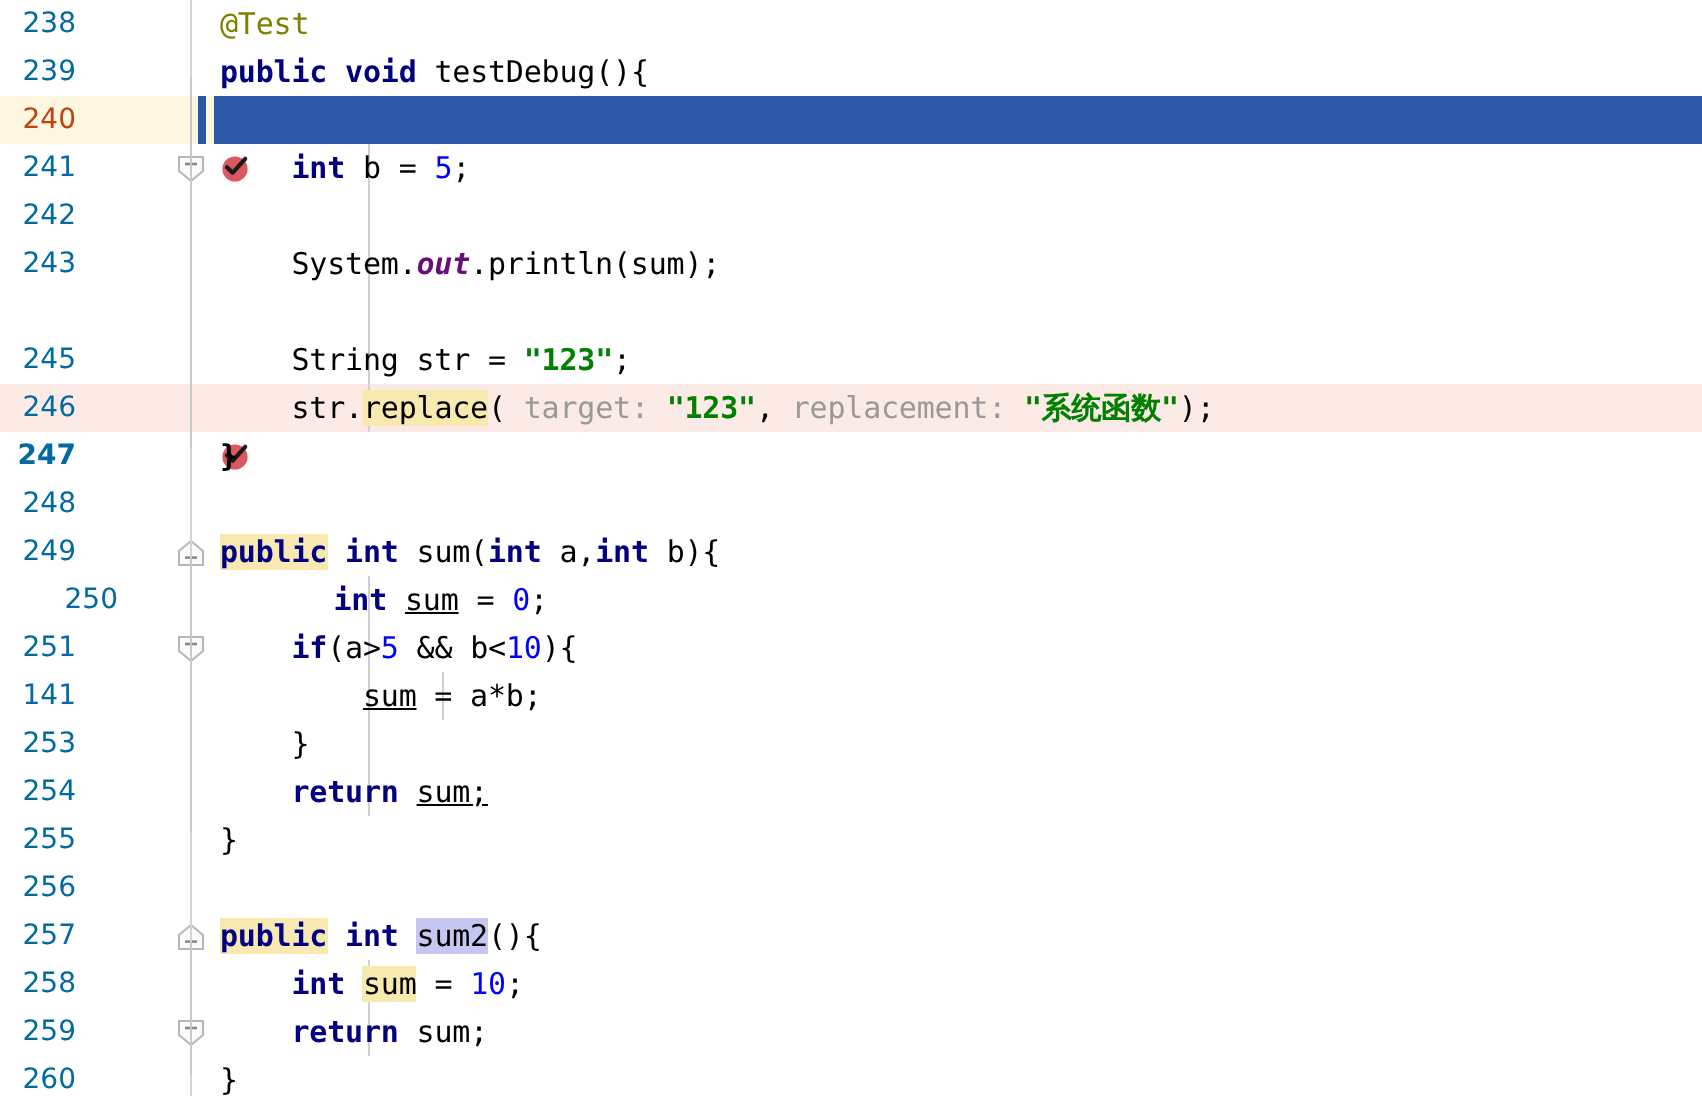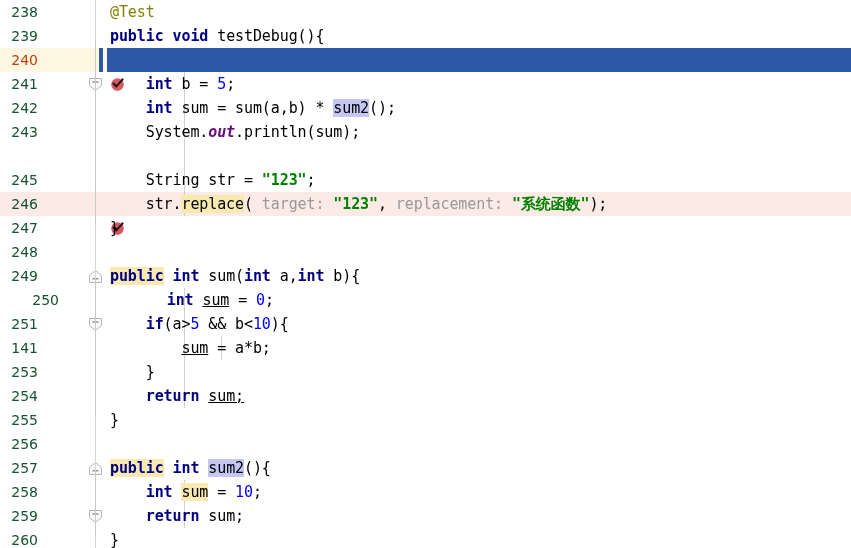--- a/index.html
+++ b/index.html
@@ -37,21 +37,21 @@
     left: 0; right: 0; top: 0; bottom: 0;
     z-index: 0;
   }
   .row.caret-row .row-bg   { background: #fdf7e2; }
   .row.error-row .row-bg   { background: #fbeae6; }
   .lnum {
     position: absolute;
     left: 0;
     width: 38px;
     text-align: right;
-    color: #14532d;
+    color: #0369a1;
     font-family: "DejaVu Sans", sans-serif;
     font-size: 14px;
     line-height: 24px;
   }
   .row.caret-row .lnum { color: #c2410c; }
 
   .gutter-icon {
     position: absolute;
     left: 55px;
     top: 3px;
@@ -176,21 +176,20 @@
 
   <div class="row" style="position:absolute;left:0;right:0;top:72px;">
     <div class="row-bg"></div>
     <div class="lnum" style="top:0">241</div>
     <div class="code">    <span class="kw">int</span><span> </span><span class="plain">b = </span><span class="num">5</span><span class="plain">;</span></div>
   </div>
 
   <div class="row" style="position:absolute;left:0;right:0;top:96px;">
     <div class="row-bg"></div>
     <div class="lnum" style="top:0">242</div>
-    <div class="code">    <span class="kw">int</span><span> </span><span class="plain">sum</span><span class="plain"> = sum(a,b) * </span><span class="plain hl-lavender">sum2</span><span class="plain">();</span></div>
   </div>
 
   <div class="row" style="position:absolute;left:0;right:0;top:120px;">
     <div class="row-bg"></div>
     <div class="lnum" style="top:0">243</div>
     <div class="code">    <span class="plain">System.</span><span class="field">out</span><span class="plain">.println(sum);</span></div>
   </div>
 
 
   <div class="row" style="position:absolute;left:0;right:0;top:168px;">
@@ -204,21 +203,21 @@
     <div class="lnum" style="top:0">246</div>
     <div class="gutter-icon">
       <svg width="18" height="18" viewBox="0 0 18 18">
         <circle cx="8.5" cy="9.5" r="6.3" fill="#db5860"></circle>
         <path d="M4.5 8.6 L7.3 11.4 L13.6 4.4" fill="none" stroke="#1a1a1a" stroke-width="2.1" stroke-linecap="round" stroke-linejoin="round"></path>
       </svg>
     </div>
     <div class="code">    <span class="plain">str.</span><span class="plain hl-yellow">replace</span><span class="plain">( </span><span class="hint">target: </span><span class="str">"123"</span><span class="plain">, </span><span class="hint">replacement: </span><span class="str">"系统函数"</span><span class="plain">);</span></div>
   </div>
 
-  <div class="row" style="position:absolute;left:0;right:0;top:216px;">
+  <div class="row" style="position:absolute;left:0;right:0;top:216px;font-weight:bold;">
     <div class="row-bg"></div>
     <div class="lnum" style="top:0">247</div>
     <div class="fold">
       <svg width="15" height="15" viewBox="0 0 15 15">
         <path d="M7.5 1.5 L13.5 6.5 V13.5 H1.5 V6.5 Z" fill="#fafafa" stroke="#b6b6b6" stroke-width="1"></path>
         <line x1="4.5" y1="9.8" x2="10.5" y2="9.8" stroke="#8a8a8a" stroke-width="1.3"></line>
       </svg>
     </div>
     <div class="code"><span class="plain">}</span></div>
   </div>

